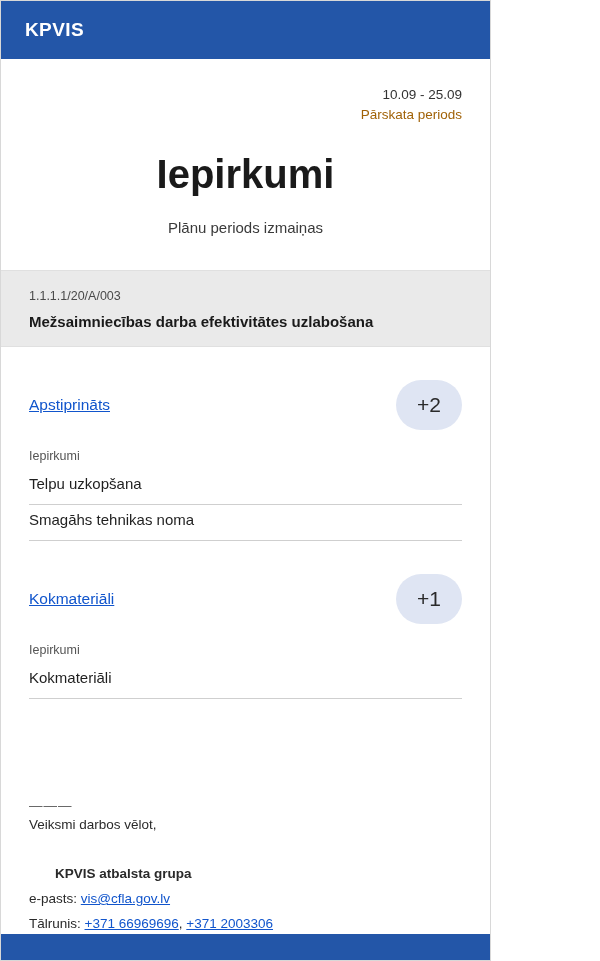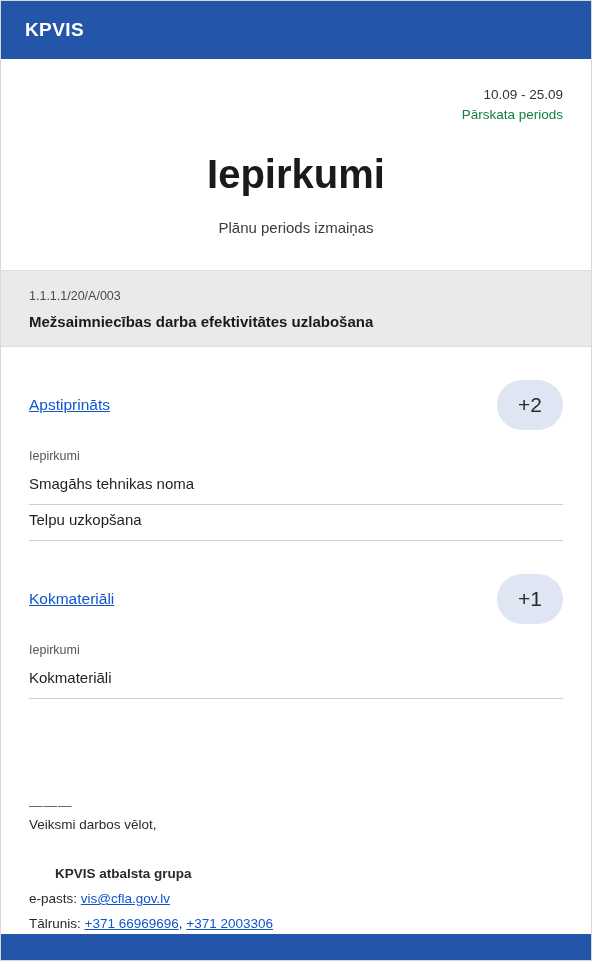--- a/index.html
+++ b/index.html
@@ -8,21 +8,21 @@
     background: #ffffff;
   }
   body {
     width: 600px;
     height: 961px;
     font-family: "Liberation Sans", sans-serif;
     color: #222222;
     overflow: hidden;
   }
   .email-wrap {
-    width: 592px;
+    width: 491px;
     height: 961px;
     box-sizing: border-box;
     background: #ffffff;
     border: 1px solid #d8d8d8;
     display: flex;
     flex-direction: column;
   }
   
   .header-bar {
     background: #2356a8;
@@ -40,21 +40,21 @@
   }
   
   .meta {
     text-align: right;
     padding: 26px 28px 0 28px;
     color: #333333;
     font-size: 13.5px;
     line-height: 20px;
   }
   .meta .period-dates { color: #333; }
-  .meta .period-label { color: #15803d; }
+  .meta .period-label { color: #a16207; }
   
   .title-block {
     text-align: center;
     padding: 26px 20px 34px 20px;
   }
   .main-title {
     font-size: 40px;
     font-weight: bold;
     color: #1a1a1a;
     margin: 0 0 22px 0;
@@ -180,22 +180,22 @@
   </div>
 
   <div class="content">
 
     <div class="status-section">
       <div class="status-row">
         <a href="#" class="status-link">Apstiprināts</a>
         <div class="count-badge">+2</div>
       </div>
       <div class="list-label">Iepirkumi</div>
+      <div class="item-row">Telpu uzkopšana</div>
       <div class="item-row">Smagāhs tehnikas noma</div>
-      <div class="item-row">Telpu uzkopšana</div>
     </div>
 
     <div class="status-section">
       <div class="status-row">
         <a href="#" class="status-link">Kokmateriāli</a>
         <div class="count-badge">+1</div>
       </div>
       <div class="list-label">Iepirkumi</div>
       <div class="item-row">Kokmateriāli</div>
     </div>

